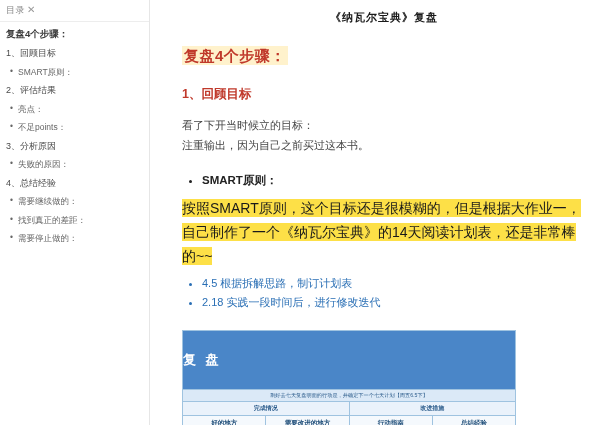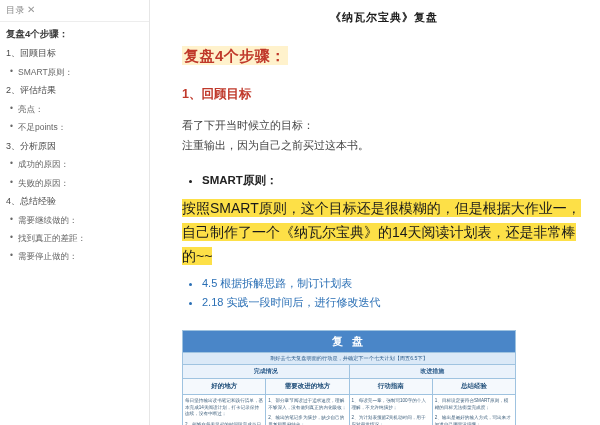--- a/index.html
+++ b/index.html
@@ -192,25 +192,25 @@
     margin: 6px 0 0 0;
     border: 1px solid #9fc3e0;
     border-collapse: collapse;
     font-size: 5px;
     background: #fff;
     table-layout: fixed;
   }
   .tbl .title-row td {
     background: #4a86c8;
     color: #fff;
-    text-align: center;
-    font-weight: bold;
-    font-size: 11px;
+    text-align: left;
+    font-weight: bold;
+    font-size: 13px;
     letter-spacing: 3px;
-    padding: 3px 0;
+    padding: 20px 0;
     border: 1px solid #9fc3e0;
   }
   .tbl .sub-row td {
     background: #dbe9f7;
     color: #2d5d8c;
     text-align: center;
     font-size: 5.2px;
     padding: 2px 0;
     border: 1px solid #9fc3e0;
   }
@@ -257,21 +257,20 @@
     </div>
     <div class="sidebar-rule"></div>
     <div class="outline">
       <div class="ol-h1">复盘4个步骤：</div>
       <div class="ol-h2">1、回顾目标</div>
       <div class="ol-h3">SMART原则：</div>
       <div class="ol-h2">2、评估结果</div>
       <div class="ol-h3">亮点：</div>
       <div class="ol-h3">不足points：</div>
       <div class="ol-h2">3、分析原因</div>
-      <div class="ol-h3">成功的原因：</div>
       <div class="ol-h3">失败的原因：</div>
       <div class="ol-h2">4、总结经验</div>
       <div class="ol-h3">需要继续做的：</div>
       <div class="ol-h3">找到真正的差距：</div>
       <div class="ol-h3">需要停止做的：</div>
     </div>
   </div>
 
   <div class="doc">
     <div class="doc-title">《纳瓦尔宝典》复盘</div>

